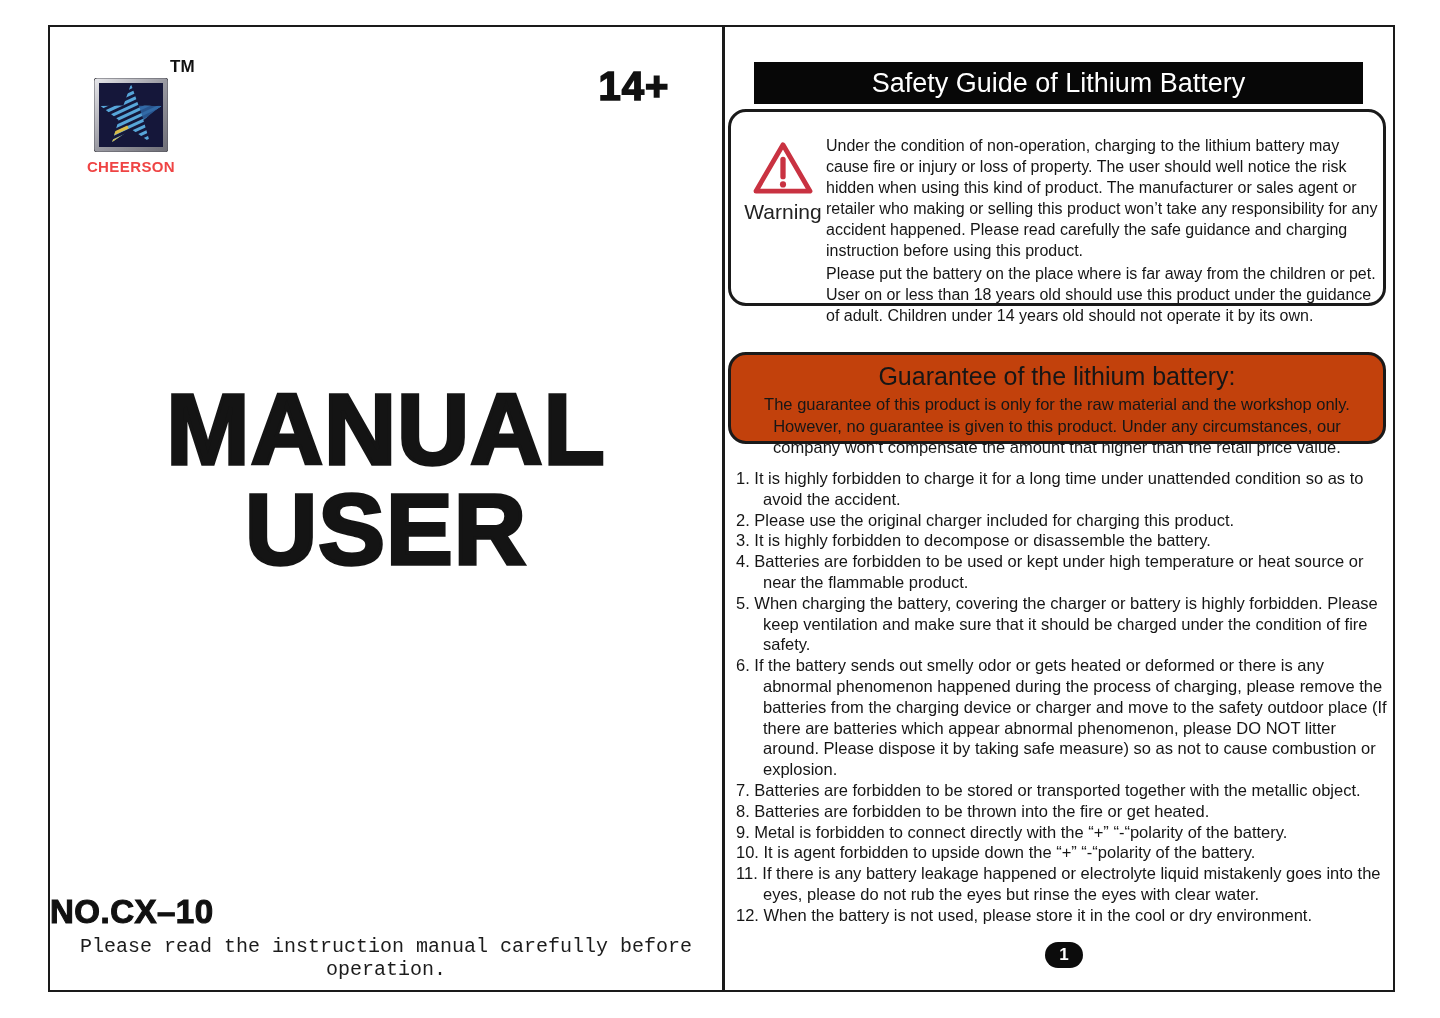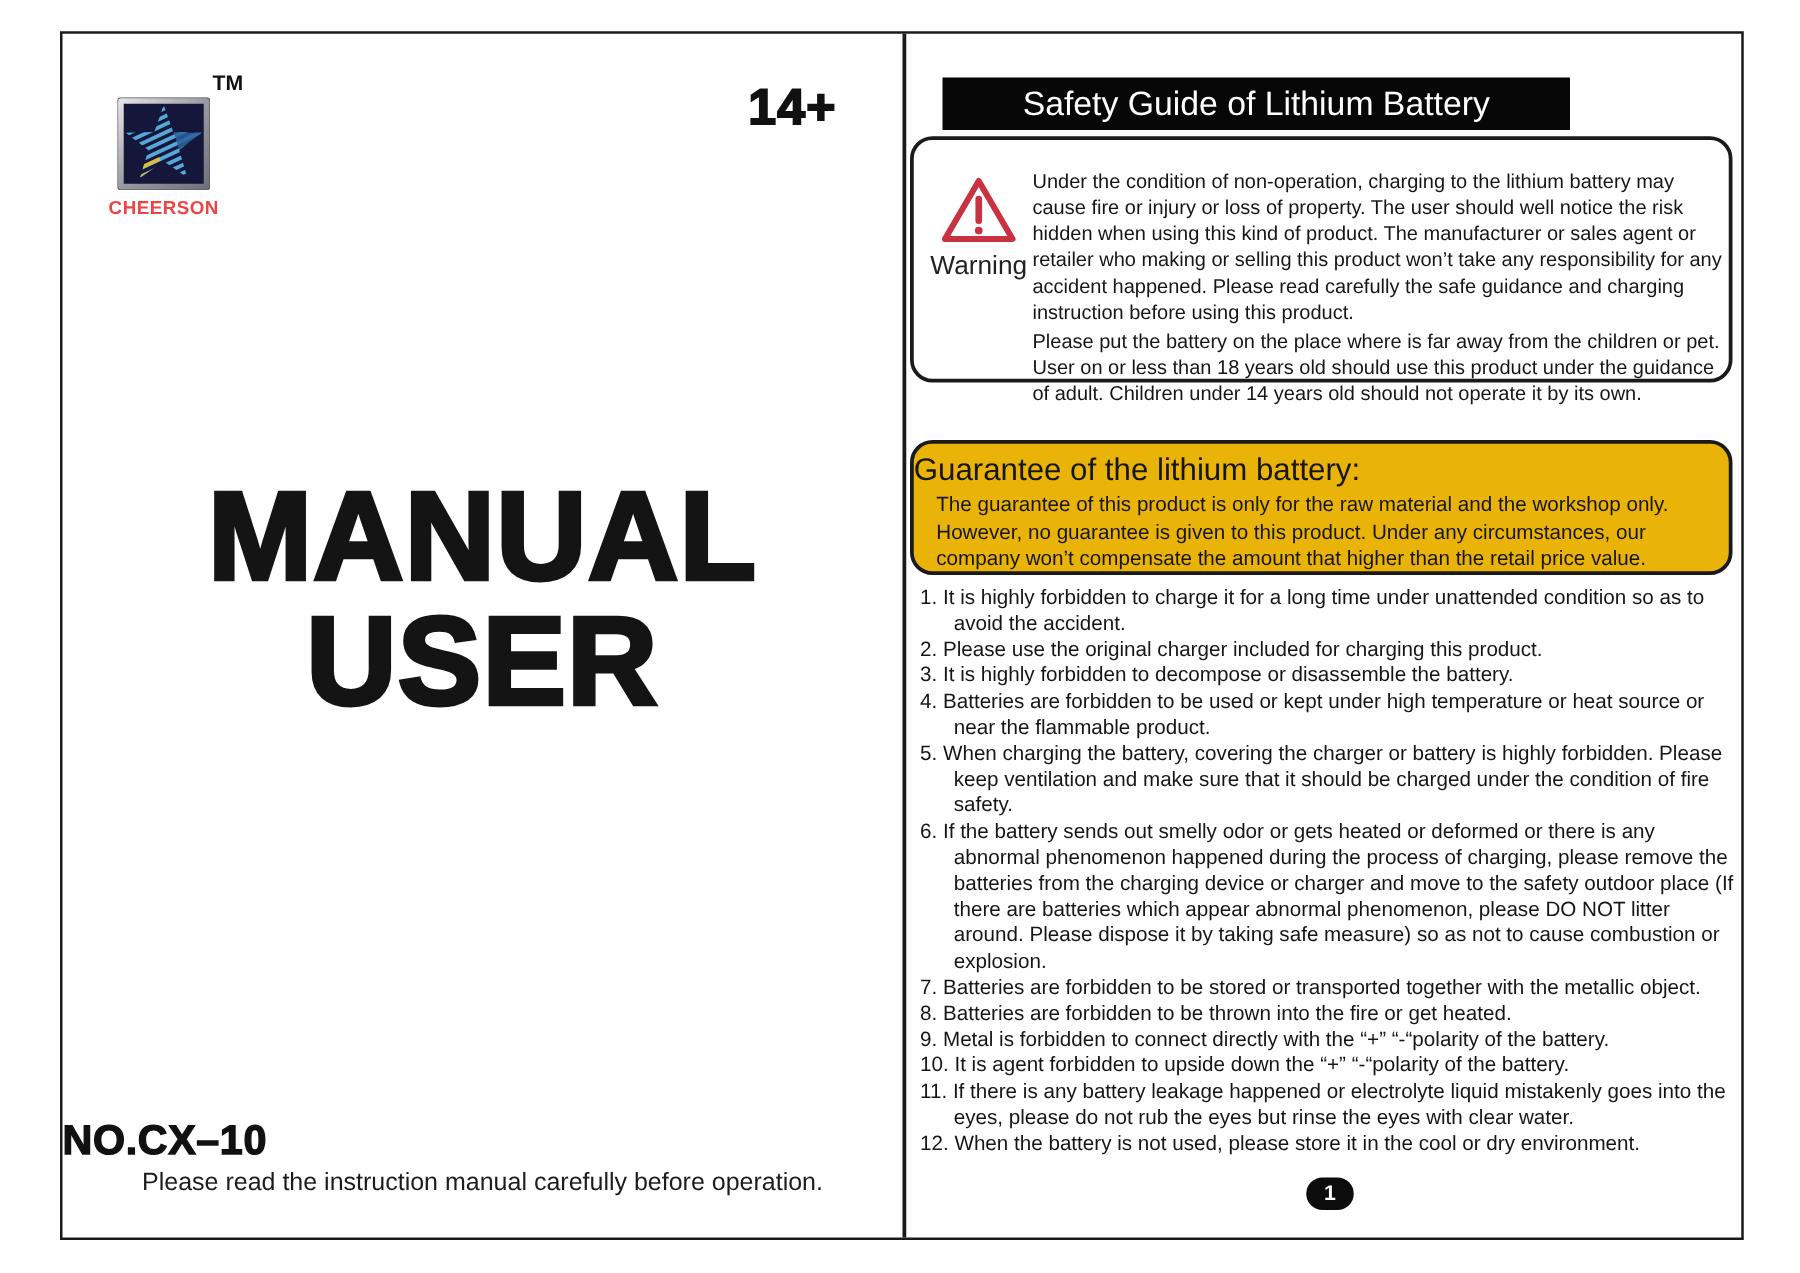--- a/index.html
+++ b/index.html
@@ -29,42 +29,42 @@
   .big-title {
     position:absolute; left:0; top:352px; width:672px; text-align:center;
     font-weight:bold; font-size:100px; line-height:100px; color:#141414;
     -webkit-text-stroke:3.5px #141414; letter-spacing:1px;
   }
   .model {
     position:absolute; left:0; top:866px; width:672px; text-align:left;
     font-size:33px; font-weight:bold; color:#111; -webkit-text-stroke:1.1px #111;
     letter-spacing:0.5px;
   }
-  .note { position:absolute; left:0; top:908px; width:672px; text-align:center; font-size:20px; color:#1c1c1c; }
+  .note { position:absolute; left:0; top:908px; width:672px; text-align:center; font-size:20px; color:#1c1c1c;font-family:Liberation Mono, monospace; }
 
   
   .col-right { position:absolute; left:675px; top:0; width:668px; height:100%; }
   .banner {
-    position:absolute; left:29px; top:35px; width:502px; height:42px;
+    position:absolute; left:29px; top:35px; width:609px; height:42px;
     background:#070707; color:#ffffff; text-align:center; line-height:42px; font-size:27px;
   }
   .warn-box {
     position:absolute; left:3px; top:82px; width:658px; height:197px;
     border:3px solid #1a1a1a; border-radius:18px; box-sizing:border-box; background:#fff;
   }
   .warn-icon-wrap { position:absolute; left:10px; top:28px; width:84px; text-align:center; }
   .warn-label { display:block; font-size:21px; color:#222; margin-top:0px; }
   .warn-p { position:absolute; left:95px; right:4px; font-size:16px; line-height:21px; color:#161616; }
   .warn-p1 { top:7px; }
   .warn-p2 { top:135px; }
 
   .guar-box {
-    position:absolute; left:3px; top:325px; width:658px; height:108px;
+    position:absolute; left:3px; top:325px; width:658px; height:92px;
     border:3px solid #1a1a1a; border-radius:18px; box-sizing:border-box;
-    background:#eab308;
+    text-align:center; background:#c2410c;
   }
   .guar-title { font-size:25px; margin-top:7px; color:#161616; }
   .guar-body { font-size:16.5px; line-height:21.5px; margin-top:3px; padding:0 18px; color:#161616; }
 
   .rules {
     position:absolute; left:11px; top:441px; width:654px; margin:0; padding:0;
     font-size:16.5px; line-height:20.8px; color:#161616;
   }
   .rules li { list-style:none; padding-left:27px; text-indent:-27px; margin:0; }
 

